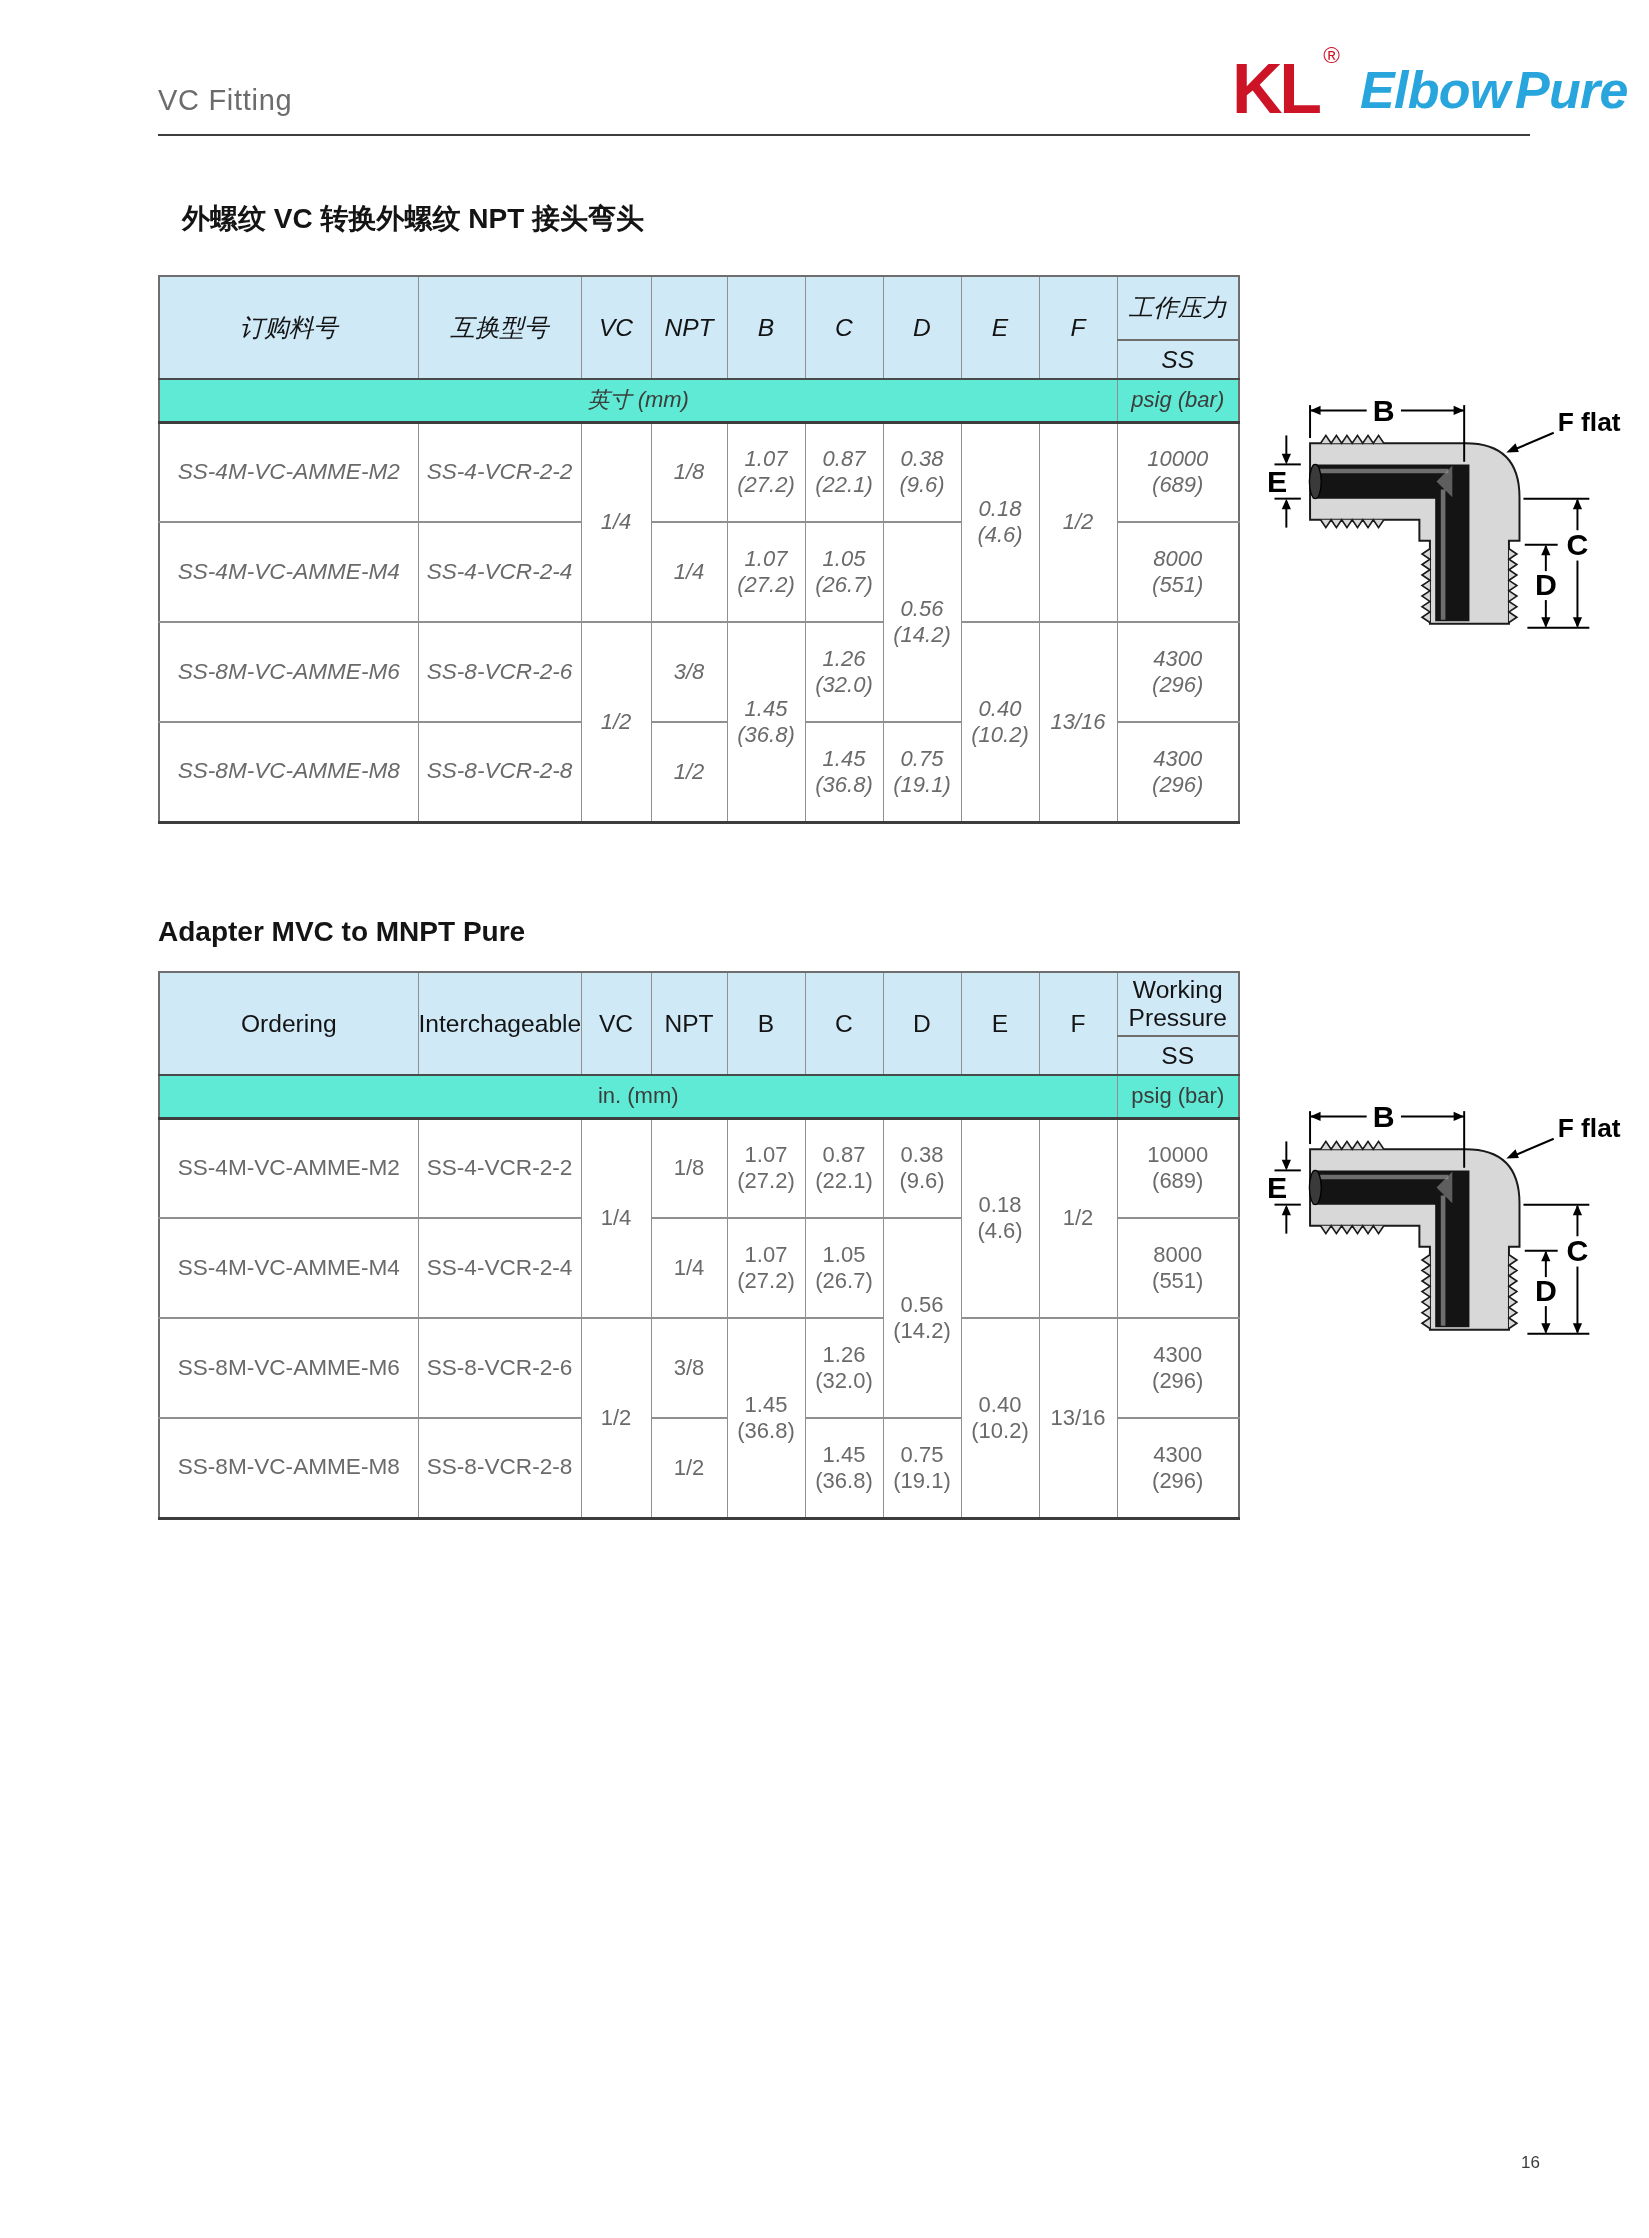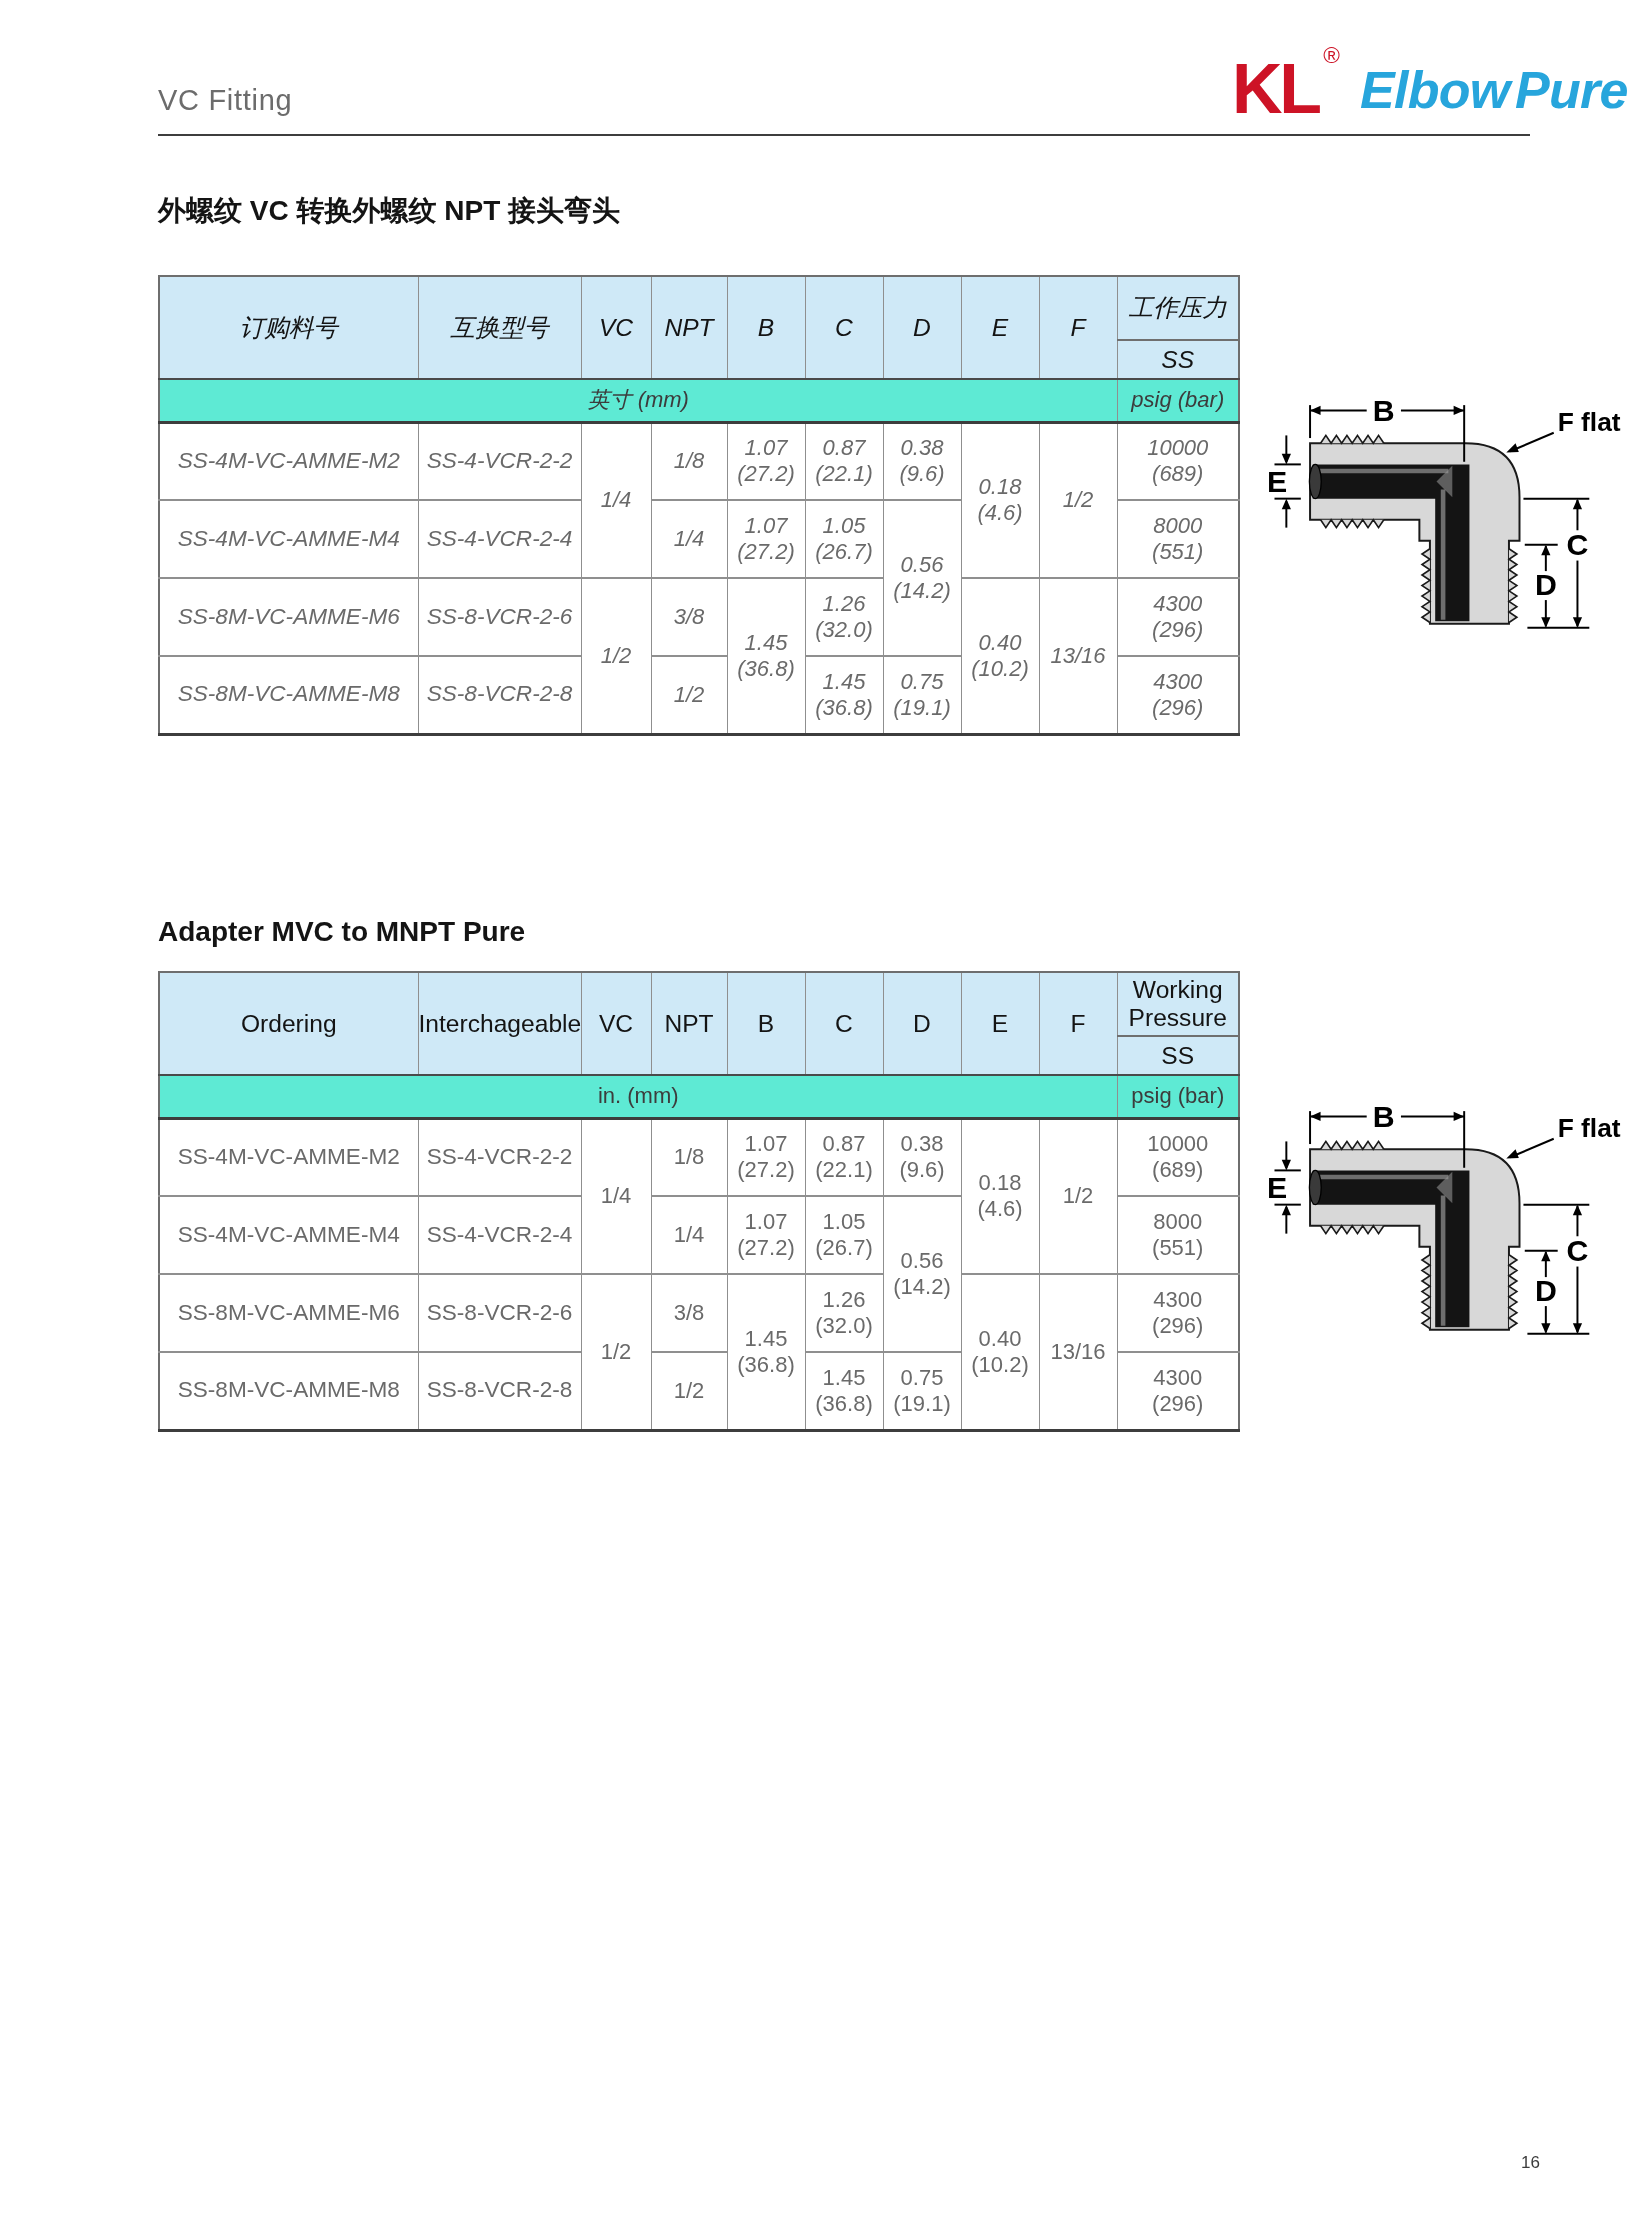--- a/index.html
+++ b/index.html
@@ -64,21 +64,21 @@
 
   
   .section-title {
     position: absolute;
     left: 158px;
     font-size: 28px;
     font-weight: bold;
     color: #141414;
     white-space: nowrap;
   }
-  #title-1 { top: 192px; }
+  #title-1 { top: 200px; margin-left: 24px; }
   #title-2 { top: 916px; }
 
   
   .spec-table {
     position: absolute;
     left: 158px;
     width: 1080px;
     border-collapse: collapse;
     table-layout: fixed;
     border: 2px solid #6e6e6e;
@@ -99,21 +99,21 @@
     color: #141414;
     font-weight: normal;
     font-size: 24.6px;
     line-height: 1.12;
     white-space: pre-line;
   }
   .pressure-th { border-bottom: 2.7px solid #6f6f6f !important; }
   tr.h-main  { height: 64px; }
   tr.h-ss    { height: 39px; }
   tr.h-units { height: 43px; }
-  tr.h-data  { height: 78px; }
+  tr.h-data  { height: 100px; }
   .units-row td {
     background: #5eead4;
     font-size: 22px;
     color: #3c3c3c;
     border-top: 2.7px solid #4a4a4a;
     border-bottom: 3.3px solid #3d3d3d;
   }
   .spec-table tbody td {
     color: #6a6a6a;
     font-size: 22px;

